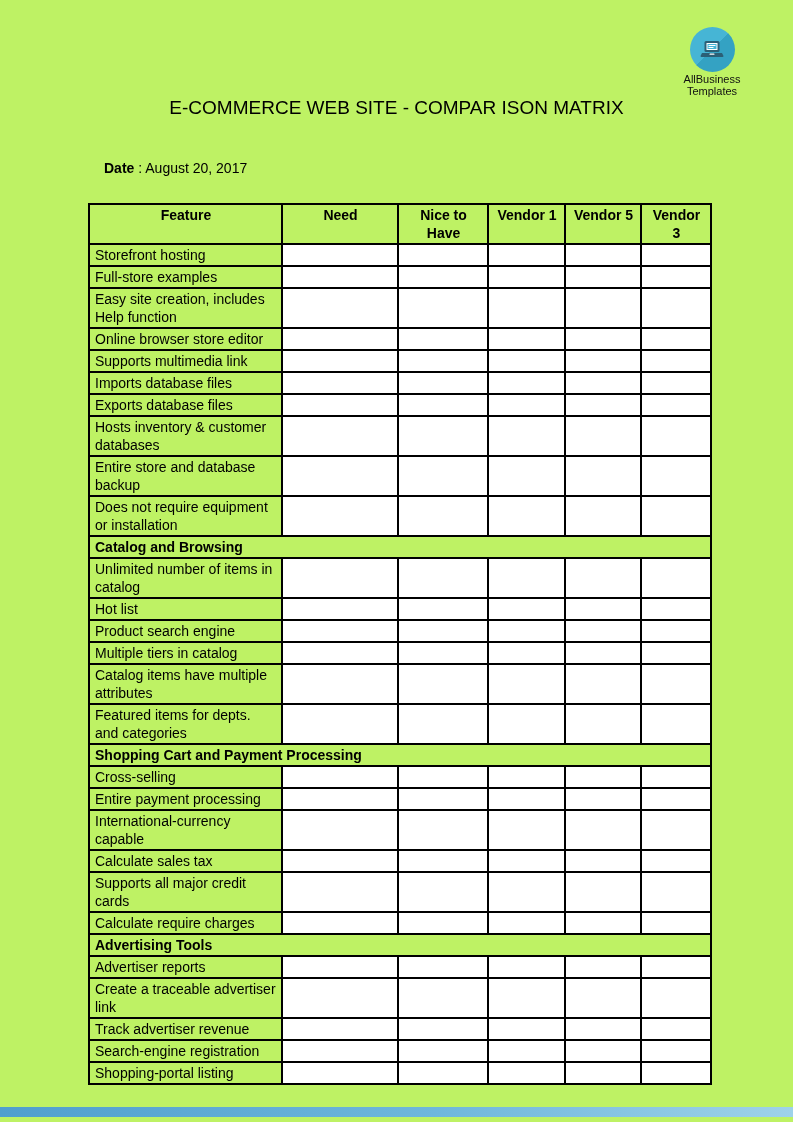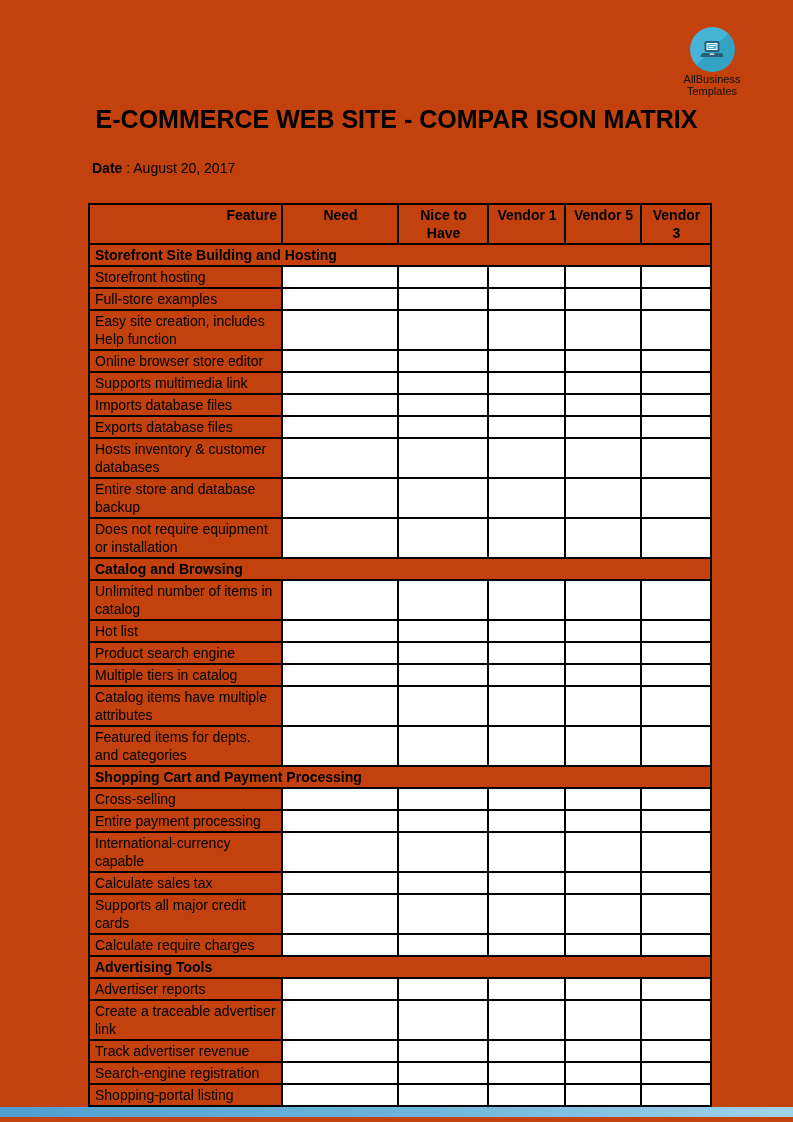--- a/index.html
+++ b/index.html
@@ -1,62 +1,62 @@
 <!DOCTYPE html>
 <html><head>
 <meta charset="utf-8">
 <style>
   * { margin: 0; padding: 0; box-sizing: border-box; }
   html, body { background: #ffffff; }
   .page {
     position: relative;
     width: 793px;
     height: 1122px;
-    background: #c2410c;
+    background: #bef264;
     overflow: hidden;
     font-family: "Liberation Sans", sans-serif;
     color: #000000;
   }
 
   
   .logo { position: absolute; top: 27px; left: 676px; width: 72px; text-align: center; }
   .logo-circle {
     width: 45px; height: 45px; border-radius: 50%;
     margin: 0 auto;
     background: linear-gradient(135deg, #46b5d5 0%, #46b5d5 50%, #34a2c3 50%, #34a2c3 100%);
     display: flex; align-items: center; justify-content: center;
   }
   .logo-line { font-size: 11px; line-height: 11.5px; font-weight: 400; color: #111; }
   .logo-line.first { margin-top: 2px; }
 
   
   .doc-title {
     position: absolute; top: 97px; left: 0; width: 100%;
-    text-align: center; font-weight: bold; font-size: 25px;
-    letter-spacing: 0px; color: #000; margin-top: 8px;
-  }
-
-  
-  .date-line { position: absolute; top: 160px; left: 92px; font-size: 14px; }
+    text-align: center; font-weight: normal; font-size: 19px;
+    letter-spacing: 0px; color: #000;
+  }
+
+  
+  .date-line { position: absolute; top: 160px; left: 104px; font-size: 14px; }
   .date-label { font-weight: bold; }
 
   
   table.matrix {
     position: absolute; top: 203px; left: 88px;
     width: 622px; border-collapse: collapse; table-layout: fixed;
   }
   table.matrix th, table.matrix td {
     border: 2px solid #000000;
     font-size: 14px; line-height: 18px;
     padding: 1px 4px 1px 5px;
     vertical-align: top;
     overflow: hidden;
   }
   table.matrix th { font-weight: bold; height: 38px; }
-  table.matrix th.feature-h { text-align: right; }
+  table.matrix th.feature-h { text-align: center; }
   table.matrix td.section-title-cell { font-weight: bold; height: 19px; }
   table.matrix td.feature-cell { height: 19px; }
   table.matrix td.input-cell { background: #ffffff; }
 
   
   .footer-bar {
     position: absolute; left: 0; bottom: 5px; width: 100%; height: 10px;
     background: linear-gradient(90deg, #4f9fce 0%, #6eb7dc 55%, #9ed2e9 100%);
   }
 </style>
@@ -102,23 +102,20 @@
         <th class="feature-h">Feature</th>
         <th>Need</th>
         <th>Nice to Have</th>
         <th>Vendor 1</th>
         <th>Vendor 5</th>
         <th>Vendor 3</th>
       </tr>
     </thead>
     <tbody>
         <tr>
-          <td colspan="6" class="section-title-cell">Storefront Site Building and Hosting</td>
-        </tr>
-        <tr>
           <td class="feature-cell">Storefront hosting</td>
           <td class="input-cell"></td>
           <td class="input-cell"></td>
           <td class="input-cell"></td>
           <td class="input-cell"></td>
           <td class="input-cell"></td>
         </tr>
         <tr>
           <td class="feature-cell">Full-store examples</td>
           <td class="input-cell"></td>

